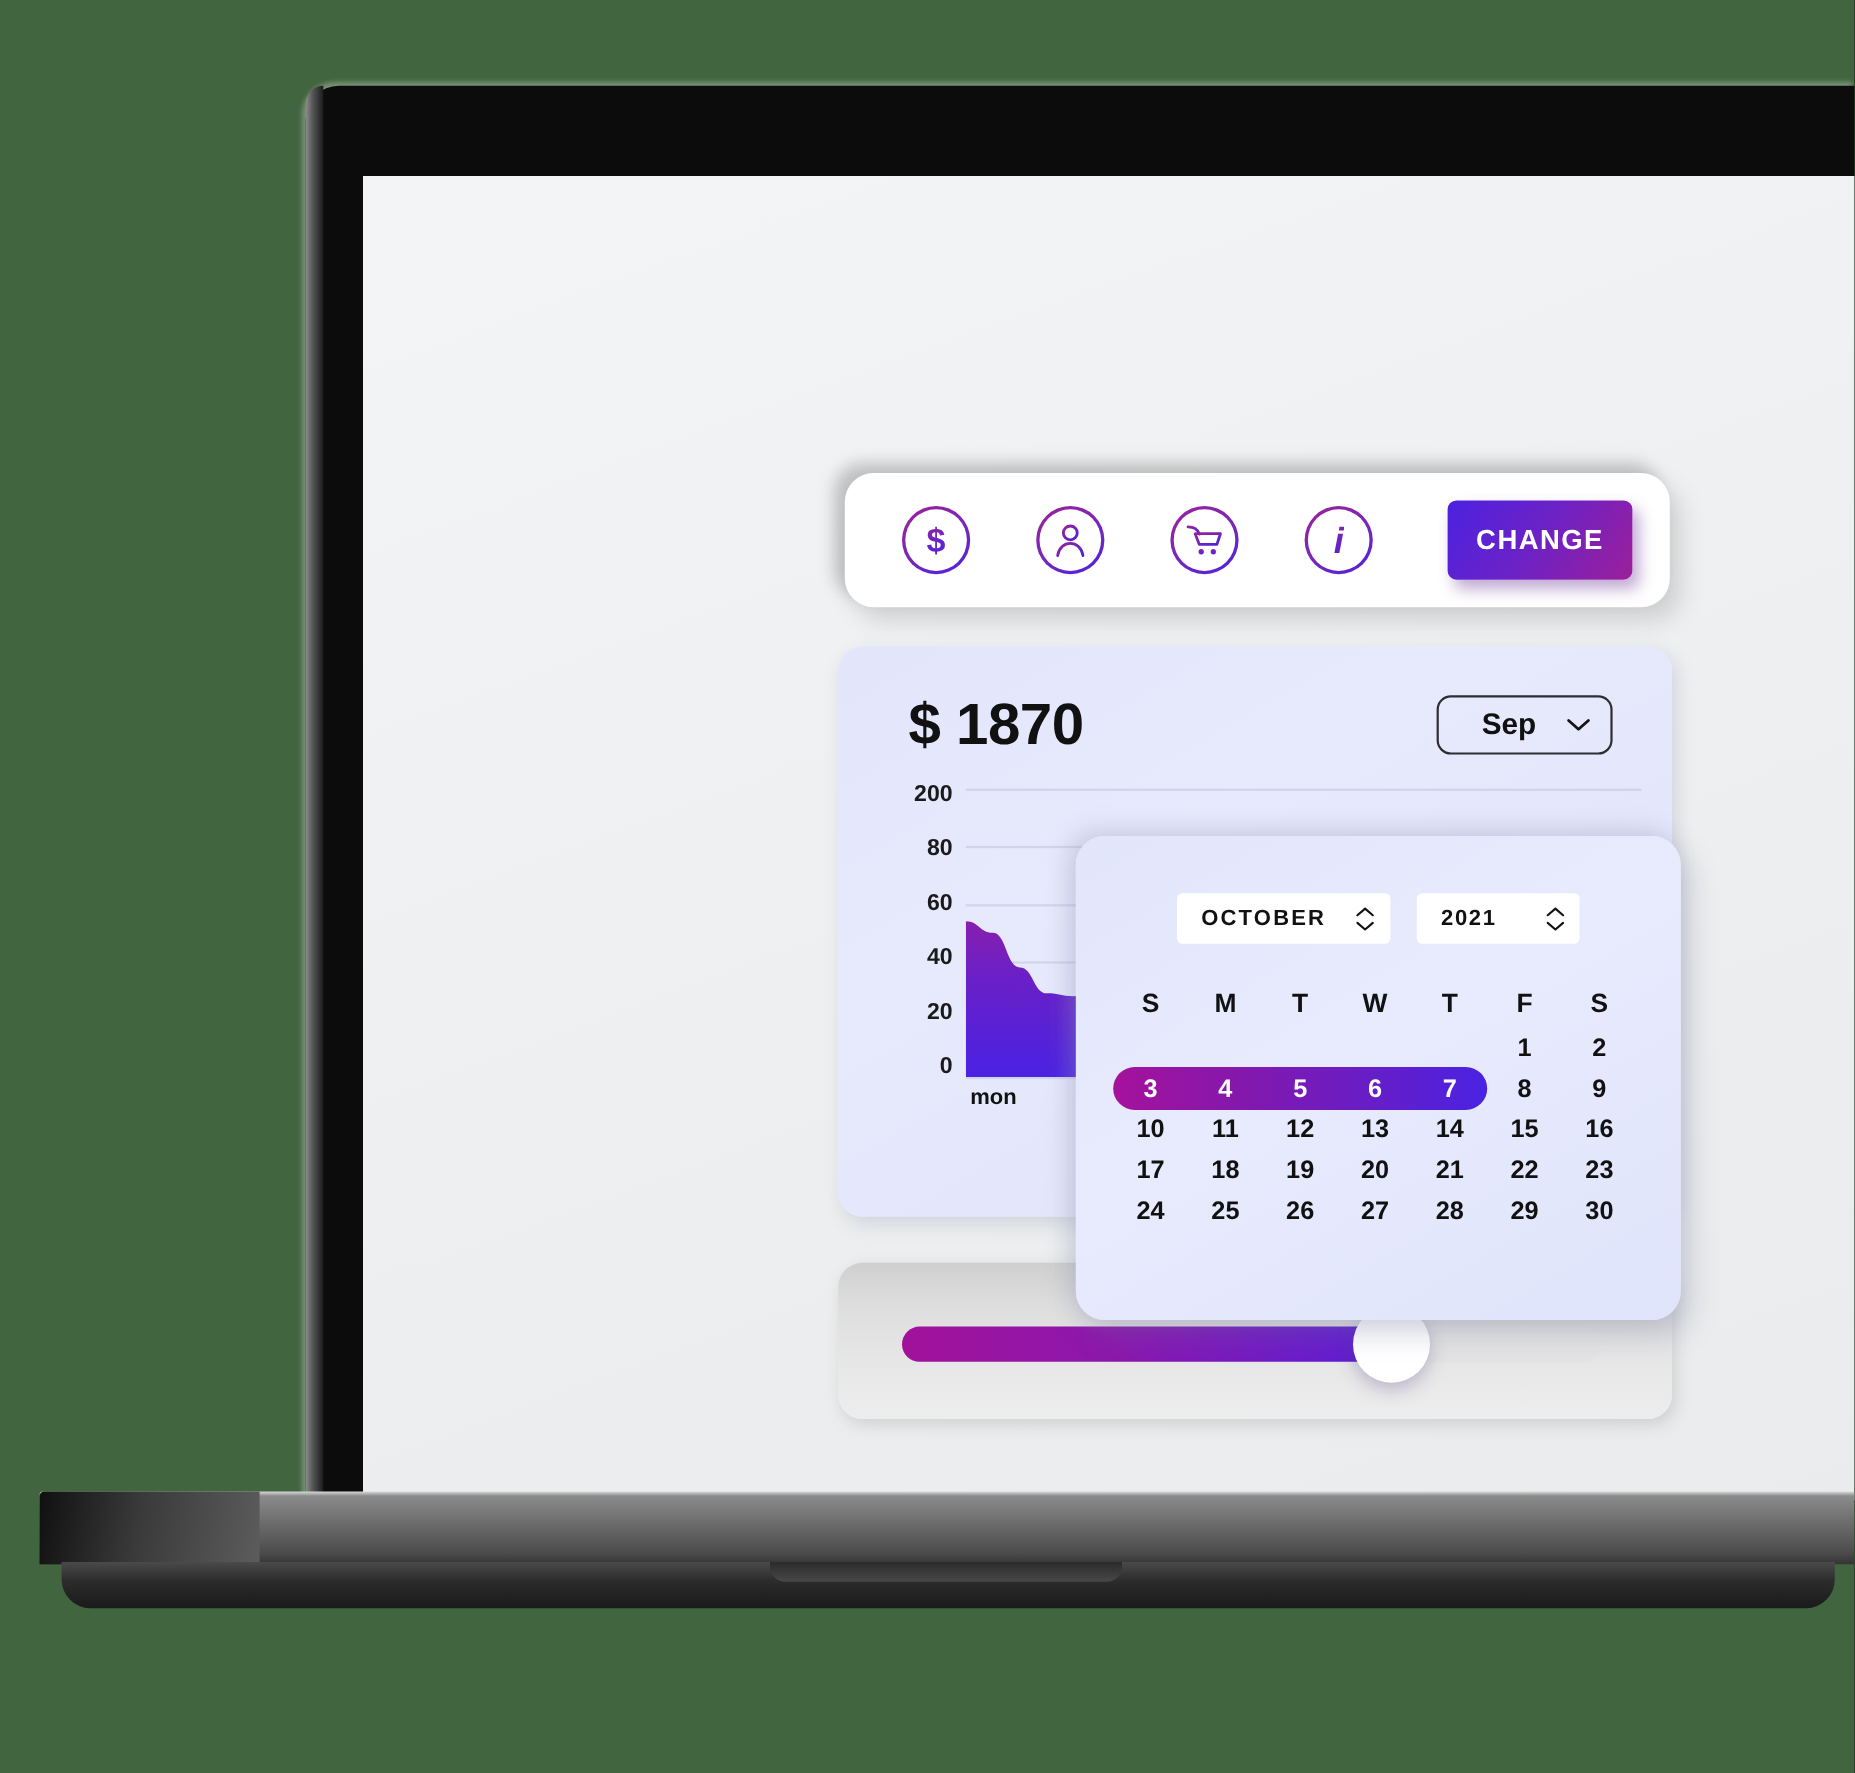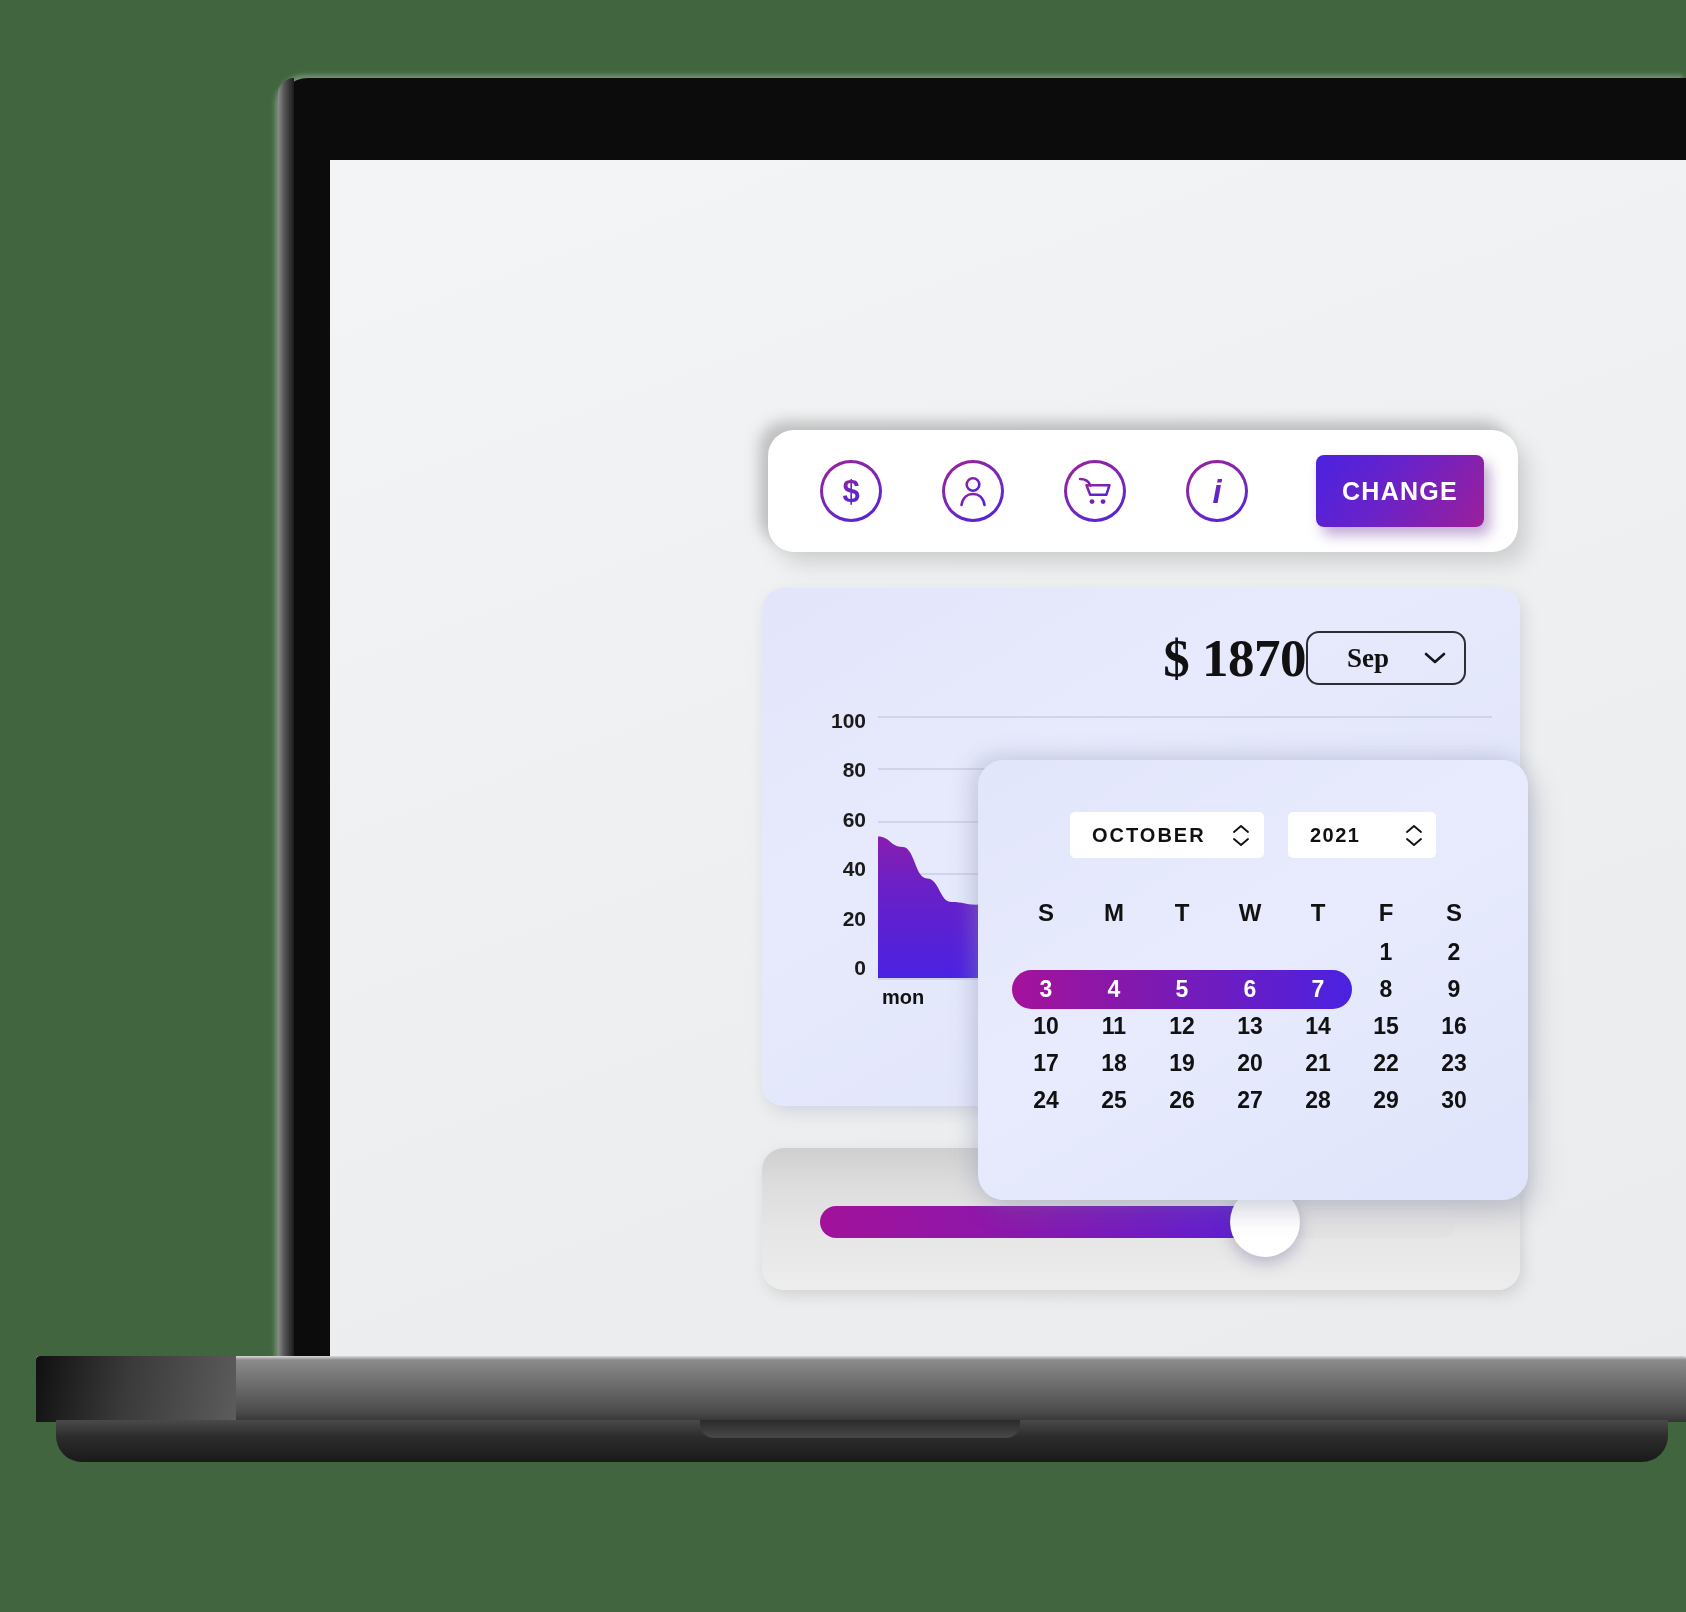--- a/index.html
+++ b/index.html
@@ -122,23 +122,22 @@
   .chart-card {
     position:absolute;
     left:432px; top:428px;
     width:758px; height:518px;
     border-radius:22px;
     background:linear-gradient(150deg,#e3e6fb 0%,#e7eafc 35%,#dfe3fa 100%);
     box-shadow:4px 6px 16px rgba(120,125,160,.22);
     overflow:hidden;
   }
   .chart-header {
-    display:flex; align-items:center; justify-content:flex-end;
+    display:flex; align-items:center; justify-content:space-between;
     padding:40px 54px 0 64px;
-    font-family:Liberation Serif, serif;
   }
   .amount { font-size:53px; font-weight:bold; color:#111; letter-spacing:-0.5px; }
 
   .month-select {
     width:160px; height:54px;
     border:2.5px solid #2d2d33;
     border-radius:13px;
     background:transparent;
     display:flex; align-items:center; justify-content:space-between;
     padding:0 18px 0 39px;
@@ -318,21 +317,21 @@
           <span class="month-select-label">Sep</span>
           <svg width="22" height="14" viewBox="0 0 22 14">
             <path d="M2 3l9 8 9-8" stroke="#15151a" stroke-width="2.6" fill="none" stroke-linecap="round" stroke-linejoin="round"></path>
           </svg>
         </div>
       </div>
 
       <div class="chart-body">
 
         <div class="y-axis">
-          <span class="y-tick">100</span>
+          <span class="y-tick">200</span>
           <span class="y-tick">80</span>
           <span class="y-tick">60</span>
           <span class="y-tick">40</span>
           <span class="y-tick">20</span>
           <span class="y-tick">0</span>
         </div>
 
         <div class="plot">
           <div class="gridlines" id="gridlines">
               <div class="gridline" style="top: 0px;"></div>

